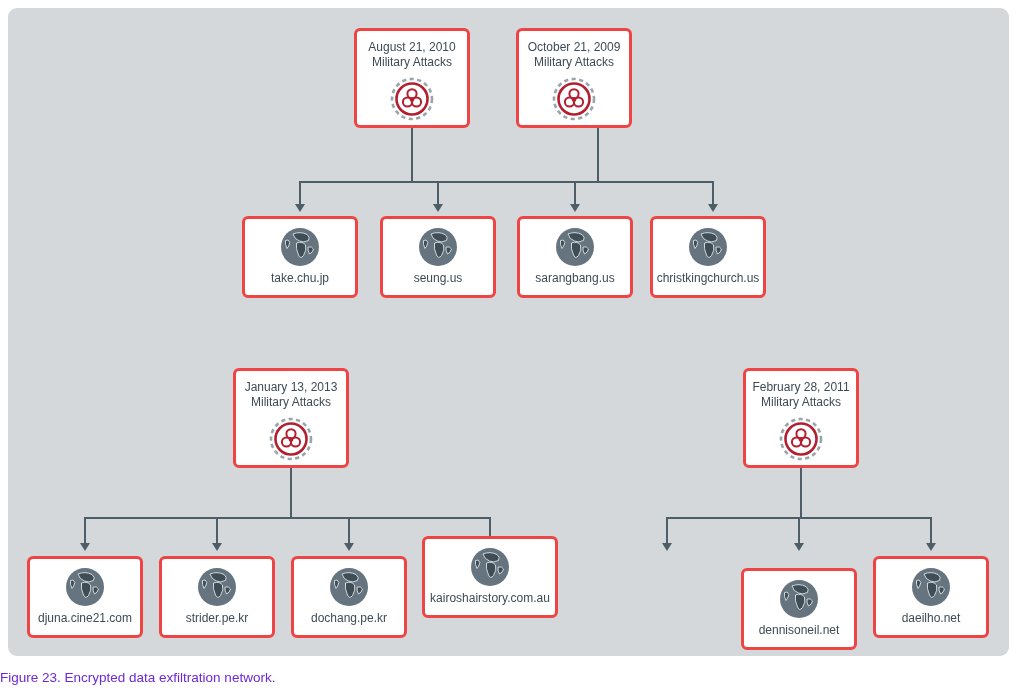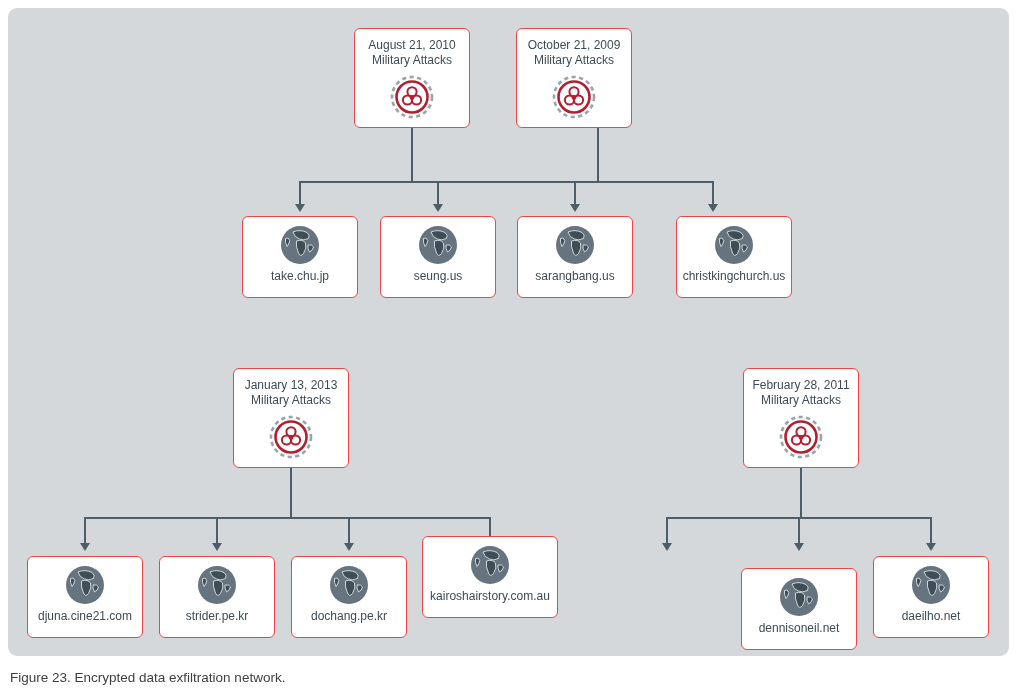--- a/index.html
+++ b/index.html
@@ -17,21 +17,21 @@
   .panel {
     position:absolute;
     left:8px; top:8px;
     width:1001px; height:648px;
     background:#d4d8da;
     border-radius:9px;
   }
   .card {
     position:absolute;
     background:#ffffff;
-    border:1px solid #ef4444;
+    border:3px solid #ef4444;
     border-radius:6px;
     text-align:center;
   }
   .attack-card { width:116px; height:100px; padding-top:9px; }
   .attack-date, .attack-type {
     font-size:12px;
     line-height:15px;
     color:#3d4b54;
   }
   .attack-icon { margin-top:7px; }
@@ -49,23 +49,23 @@
   .vline { width:2px; }
   .arrow {
     position:absolute;
     width:0; height:0;
     border-left:5px solid transparent;
     border-right:5px solid transparent;
     border-top:8px solid #4d5e68;
   }
   .caption {
     position:absolute;
-    left:10px; top:670px;
+    left:0; top:670px;
     font-size:13.5px;
-    color:#404040;
+    color:#6d28d9;
   }
 </style>
 </head>
 <body>
 
 <svg width="0" height="0" style="position:absolute" aria-hidden="true">
   <defs>
     <g id="globe-sym">
       <circle cx="20" cy="20" r="19" fill="#65747f"></circle>
       <path d="M13 7 Q20 4 27 7.5 Q30.5 10 28.5 13.5 Q23.5 16 19.5 14 Q14.5 12.5 13 7 Z" fill="#3e4d56" stroke="#dfe4e6" stroke-width="0.9"></path>
@@ -125,21 +125,21 @@
           <use href="#globe-sym" xlink:href="#globe-sym"></use>
         </svg></div>
     <div class="domain-label">seung.us</div>
   </div>
   <div class="card domain-card" style="left:517px;top:216px;">
     <div class="globe-wrap"><svg width="40" height="40" viewBox="0 0 40 40">
           <use href="#globe-sym" xlink:href="#globe-sym"></use>
         </svg></div>
     <div class="domain-label">sarangbang.us</div>
   </div>
-  <div class="card domain-card" style="left:676px;top:216px;">
+  <div class="card domain-card" style="left:650px;top:216px;">
     <div class="globe-wrap"><svg width="40" height="40" viewBox="0 0 40 40">
           <use href="#globe-sym" xlink:href="#globe-sym"></use>
         </svg></div>
     <div class="domain-label">christkingchurch.us</div>
   </div>
 
   <div class="card attack-card" style="left:233px;top:368px;">
     <div class="attack-date">January 13, 2013</div>
     <div class="attack-type">Military Attacks</div>
     <div class="attack-icon"><svg width="44" height="44" viewBox="0 0 44 44">

